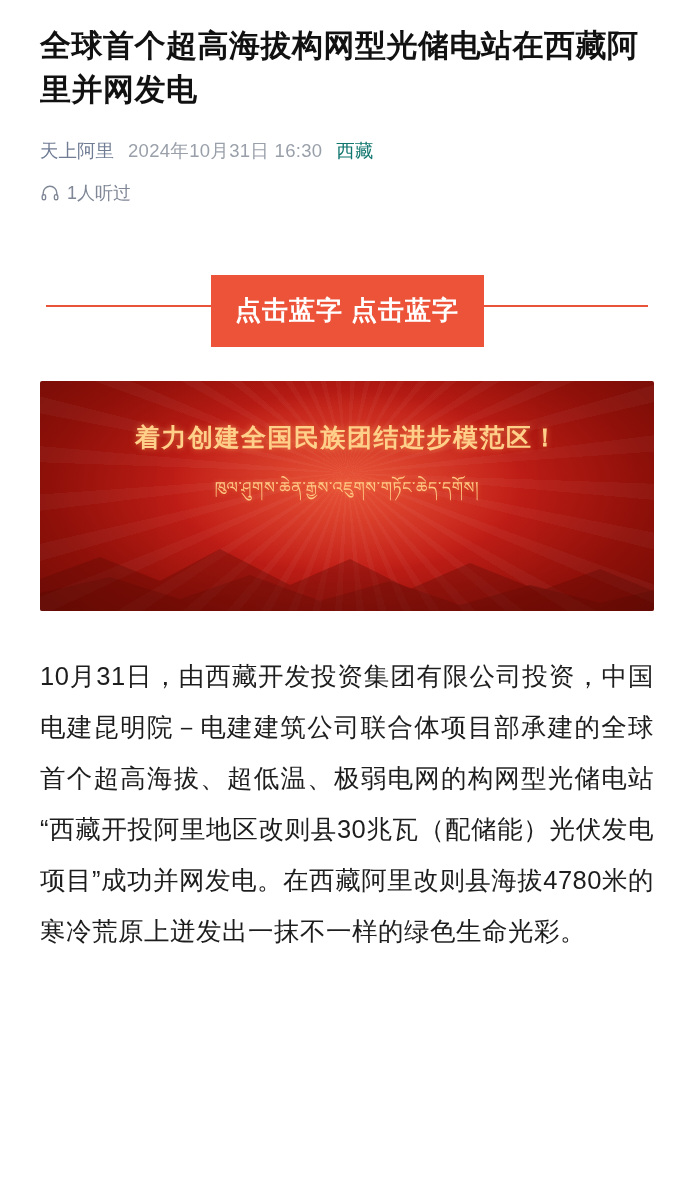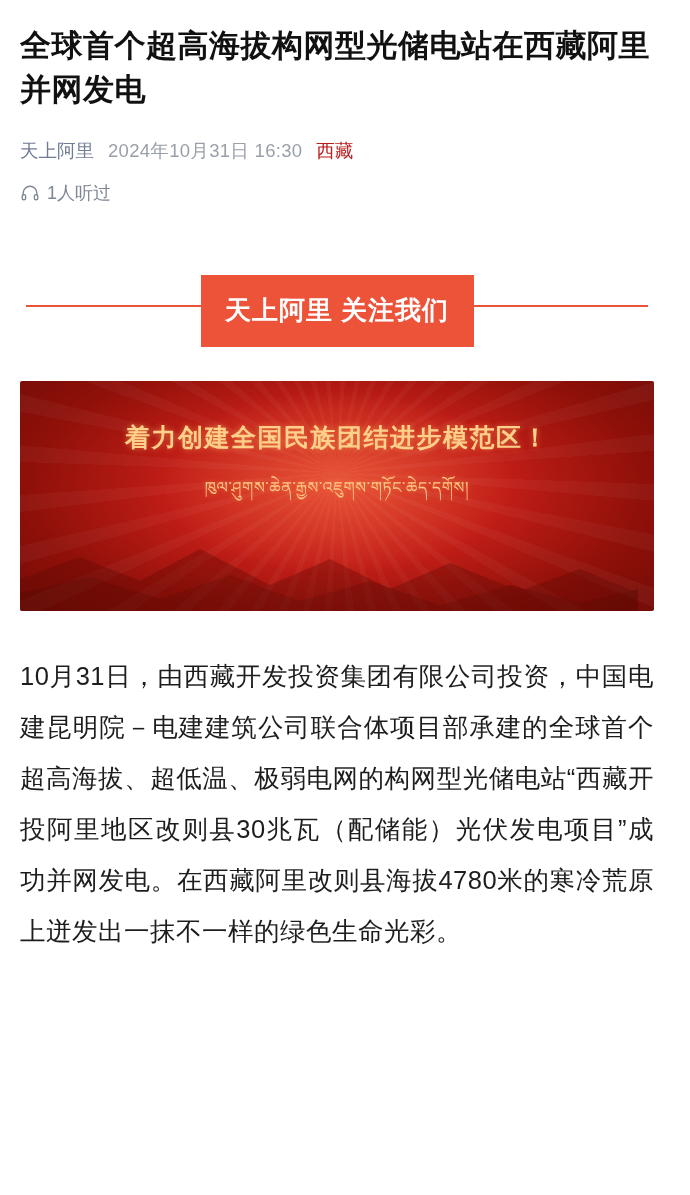--- a/index.html
+++ b/index.html
@@ -9,21 +9,21 @@
   }
   body {
     width: 690px;
     height: 1195px;
     overflow: hidden;
     font-family: "Liberation Sans", "DejaVu Sans", sans-serif;
     color: #1a1a1a;
     -webkit-font-smoothing: antialiased;
   }
   .article {
-    padding: 24px 36px 0 20px;
+    padding: 24px 36px 0 40px;
     box-sizing: border-box;
   }
   .title {
     font-size: 31px;
     line-height: 1.42;
     font-weight: bold;
     letter-spacing: 0.5px;
     color: #111111;
     margin: 0 0 26px 0;
   }
@@ -37,21 +37,21 @@
     flex-wrap: wrap;
   }
   .meta .source {
     color: #6f7c94;
   }
   .meta .date {
     color: #9aa0aa;
     letter-spacing: 0.3px;
   }
   .meta .region {
-    color: #b91c1c;
+    color: #0f766e;
   }
   .listen {
     display: flex;
     align-items: center;
     gap: 7px;
     font-size: 18px;
     color: #7f8796;
     margin-bottom: 70px;
     text-align: center;
   }
@@ -174,21 +174,21 @@
         <path d="M3.2 12.4V10a6.8 6.8 0 0 1 13.6 0v2.4"></path>
         <rect x="2.2" y="11.6" width="3.4" height="5.2" rx="1.6"></rect>
         <rect x="14.4" y="11.6" width="3.4" height="5.2" rx="1.6"></rect>
       </svg>
     </span>
     <span>1人听过</span>
   </div>
 
   <div class="banner-wrap">
     <div class="banner-rule"></div>
-    <div class="banner-box">天上阿里 关注我们</div>
+    <div class="banner-box">点击蓝字 点击蓝字</div>
   </div>
 
   <div class="hero">
     <div class="glow"></div>
     <div class="rays"></div>
     <svg class="mountains" viewBox="0 0 618 92" preserveAspectRatio="none">
       <path d="M0 92 L0 60 L60 38 L120 62 L180 30 L250 66 L310 40 L370 70 L430 44 L500 72 L560 50 L618 74 L618 92 Z" fill="#5e0a05" opacity="0.75"></path>
       <path d="M0 92 L0 74 L70 58 L140 80 L210 56 L280 82 L350 62 L420 86 L490 66 L560 84 L618 70 L618 92 Z" fill="#4a0703" opacity="0.8"></path>
     </svg>
     <div class="hero-text">

